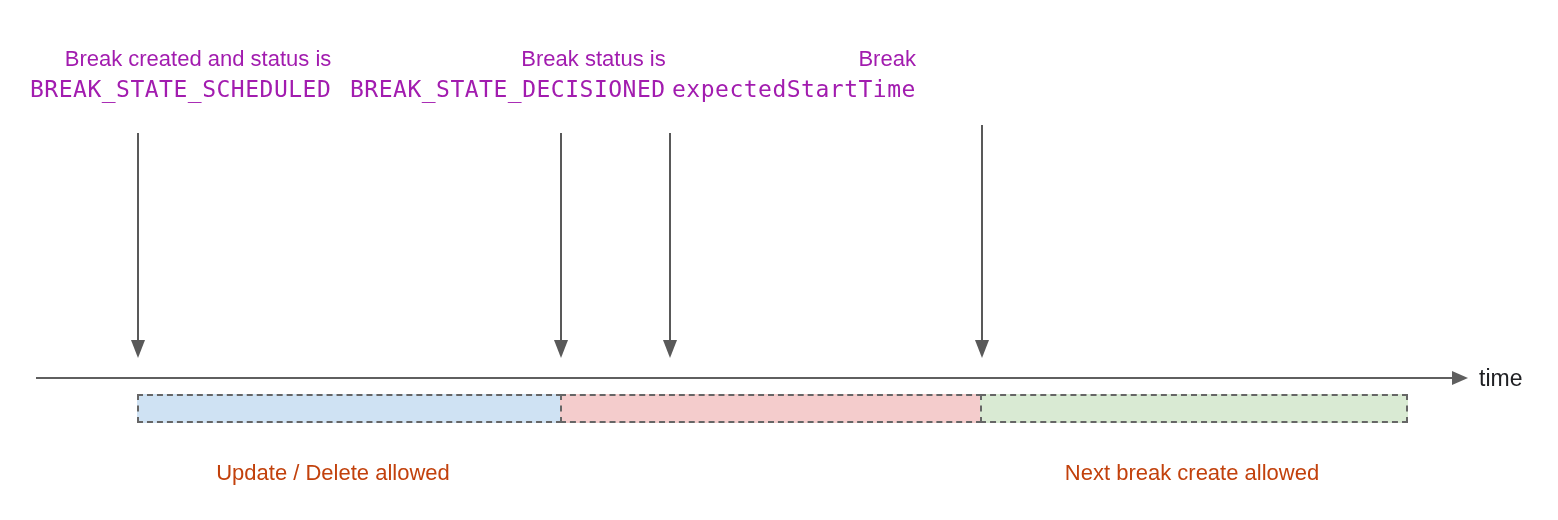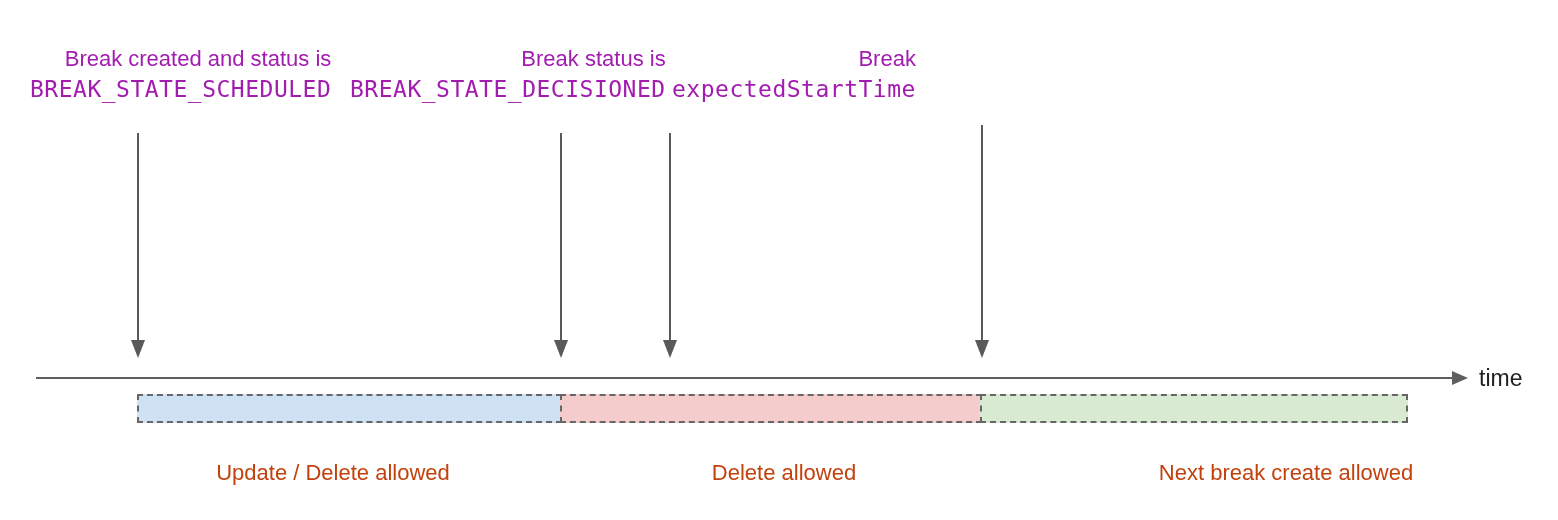--- a/index.html
+++ b/index.html
@@ -102,21 +102,21 @@
     position: absolute;
     top: 460px;
     transform: translateX(-50%);
     font-size: 22px;
     line-height: 26px;
     color: #c2410c;
     white-space: nowrap;
   }
   .lbl-1 { left: 333px; }
   .lbl-2 { left: 784px; }
-  .lbl-3 { left: 1286px; }
+  .lbl-3 { left: 1192px; }
 </style>
 </head>
 <body>
 
 <div class="canvas">
 
   <div class="annotation" style="left:30px; top:44px;">
     <span class="line">Break created and status is</span>
     <span class="code">BREAK_STATE_SCHEDULED</span>
   </div>
@@ -151,16 +151,15 @@
 
   <div class="axis-line"></div>
   <div class="axis-head"></div>
   <div class="axis-label">time</div>
 
   <div class="segment seg-blue"></div>
   <div class="segment seg-red"></div>
   <div class="segment seg-green"></div>
 
   <div class="seg-label lbl-1">Update / Delete allowed</div>
-  <div class="seg-label lbl-2">Delete allowed</div>
   <div class="seg-label lbl-3">Next break create allowed</div>
 
 </div>
 
 </body></html>

